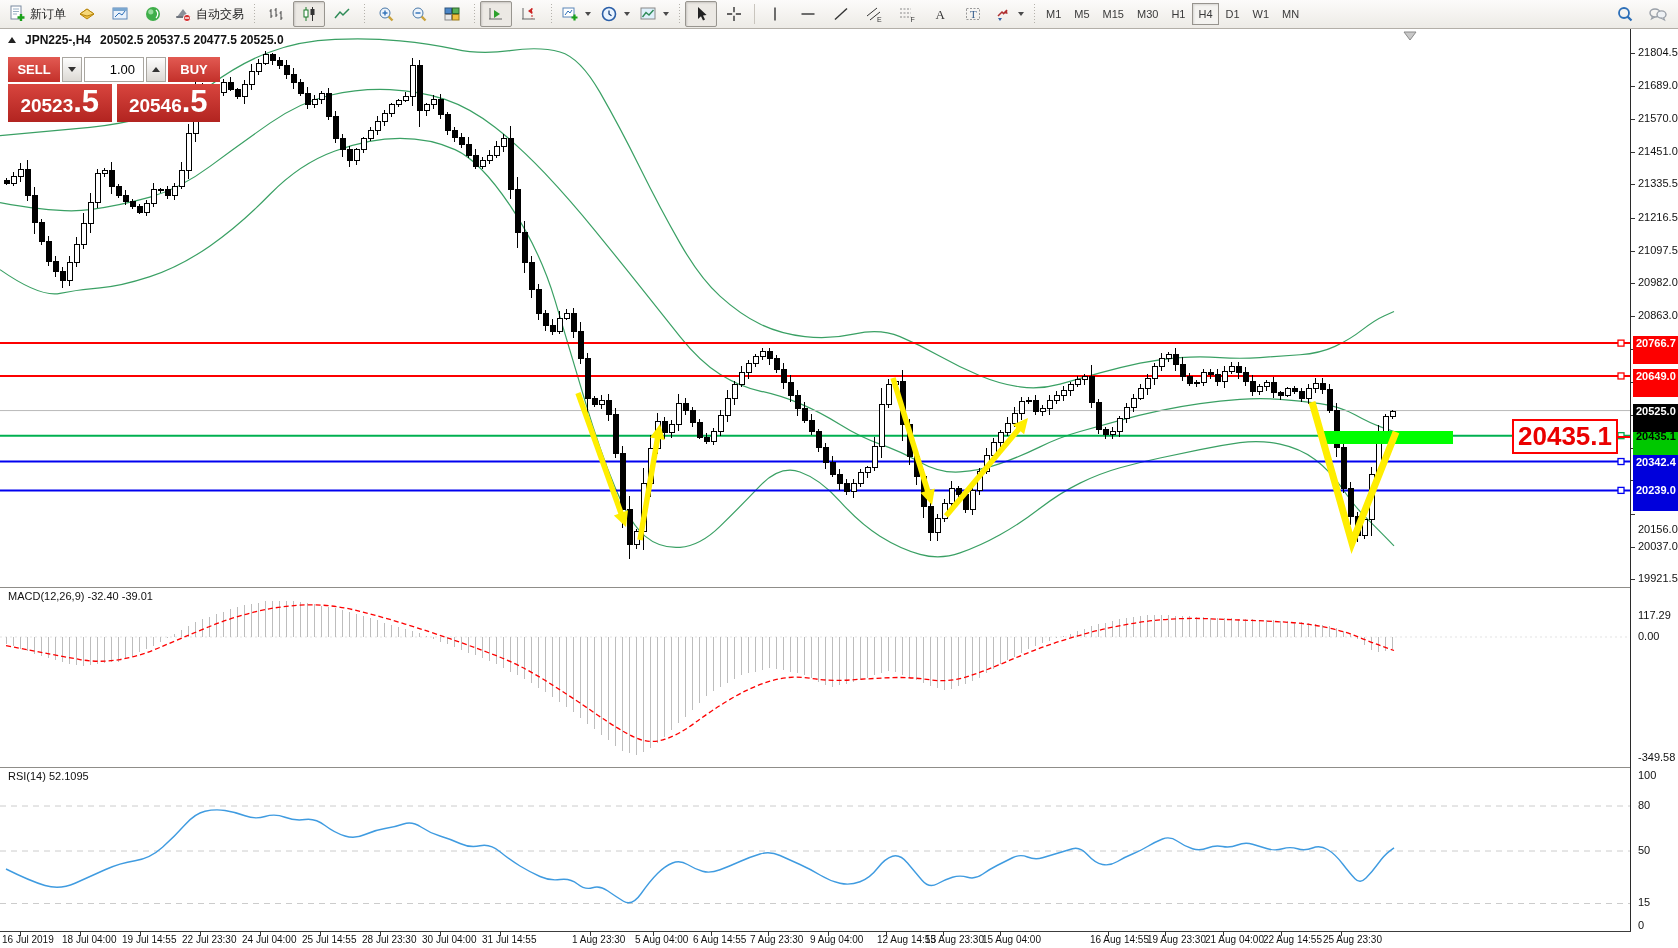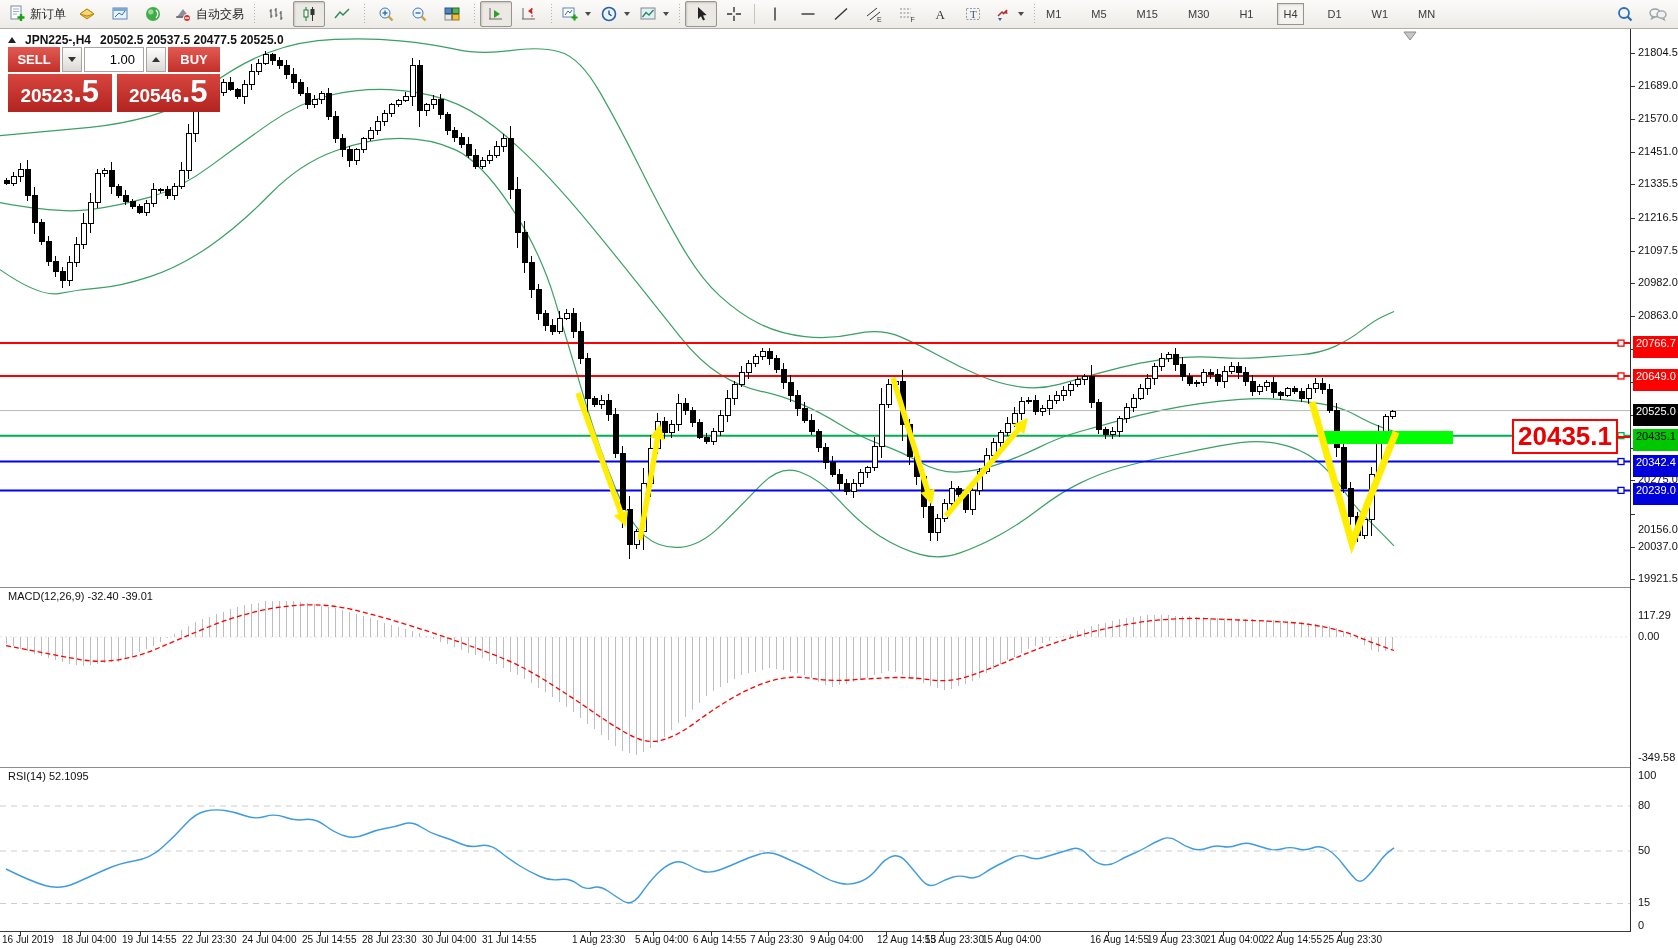--- a/index.html
+++ b/index.html
@@ -11,33 +11,33 @@
     background:linear-gradient(#fcfbfa,#edebe6);border-bottom:1px solid #b3afa8;
     display:flex;align-items:center;padding:0 4px;gap:1px;}
   .tbtn{height:24px;min-width:24px;display:flex;align-items:center;justify-content:center;gap:4px;
     padding:0 3px;border:1px solid transparent;border-radius:2px;color:#222;font-size:12px;white-space:nowrap;}
   .tbtn.pressed{border-color:#98958f;background:#ece9e4;box-shadow:inset 1px 1px 2px rgba(0,0,0,.15);}
   .grip{width:4px;height:20px;margin:0 3px;background-image:repeating-linear-gradient(to bottom,#b5b2ac 0 1px,transparent 1px 3px);background-repeat:no-repeat;background-position:center;background-size:1px 100%;}
   .sep{width:1px;height:20px;background:#c9c5be;margin:0 3px;}
   .caret{width:0;height:0;border-left:3px solid transparent;border-right:3px solid transparent;border-top:4px solid #4a4a4a;margin-left:2px;}
   .tf{font-size:11px;color:#3a3a3a;padding:0 5px;height:20px;display:flex;align-items:center;border:1px solid transparent;}
   .tf.active{border-color:#97948e;background:#f4f3f0;box-shadow:inset 1px 1px 2px rgba(0,0,0,.12);}
-  #tf-bar{display:flex;align-items:center;gap:18px;}
+  #tf-bar{display:flex;align-items:center;gap:1px;}
   .spacer{flex:1;}
 
   
   svg.canvas{position:absolute;left:0;background:transparent;}
   .panel-div{position:absolute;left:0;width:1631px;height:1px;background:#8f8d89;}
   #chart-title{position:absolute;left:8px;top:33px;font-size:12px;color:#111;display:flex;gap:9px;align-items:center;z-index:5;}
   .tri-up{width:0;height:0;border-left:4px solid transparent;border-right:4px solid transparent;border-bottom:6px solid #222;}
   #macd-label{position:absolute;left:8px;top:590px;font-size:11px;color:#111;z-index:5;}
   #rsi-label{position:absolute;left:8px;top:770px;font-size:11px;color:#111;z-index:5;}
 
   
-  #trade-panel{position:absolute;left:8px;top:47px;width:212px;z-index:6;}
+  #trade-panel{position:absolute;left:8px;top:57px;width:212px;z-index:6;}
   .tp-row1{display:flex;height:25px;gap:2px;}
   .btn-sell,.btn-buy{flex:0 0 52px;background:linear-gradient(#e25a52,#c3302a);color:#fff;font-weight:bold;font-size:13px;
     display:flex;align-items:center;justify-content:center;}
   .spin{flex:0 0 20px;background:linear-gradient(#fdfdfd,#dcd9d4);border:1px solid #a9a6a0;box-sizing:border-box;
     display:flex;align-items:center;justify-content:center;}
   .tri-dn-s{width:0;height:0;border-left:4px solid transparent;border-right:4px solid transparent;border-top:5px solid #333;}
   .tri-up-s{width:0;height:0;border-left:4px solid transparent;border-right:4px solid transparent;border-bottom:5px solid #333;}
   .vol{flex:1;border:1px solid #a9a6a0;font-size:13px;font-family:"Liberation Sans",sans-serif;text-align:right;padding:0 8px;box-sizing:border-box;min-width:0;}
   .tp-row2{display:flex;gap:5px;margin-top:2px;height:38px;}
   .px-box{flex:1;background:linear-gradient(#d8453e,#b22420);color:#fff;display:flex;align-items:baseline;justify-content:center;}
@@ -48,21 +48,21 @@
   #turn-text{position:absolute;left:1412px;top:512px;font-size:38px;font-weight:bold;color:#00d800;
     letter-spacing:3px;text-shadow:3px 3px 0 rgba(96,108,40,.85);white-space:nowrap;z-index:4;}
   #price-callout{position:absolute;left:1512px;top:419px;border:2px solid #fd0000;color:#ea0000;background:#fff;
     font-size:26px;font-weight:bold;padding:0 4px;line-height:31px;z-index:5;}
   #callout-line{position:absolute;left:1617px;top:436px;width:13px;height:2px;background:#fd0000;z-index:4;}
 
   
   #price-axis{position:absolute;left:1630px;top:29px;width:48px;height:902px;border-left:1px solid #2b2b2b;background:#fff;box-sizing:border-box;}
   .pa-label{position:absolute;left:7px;font-size:11px;color:#111;white-space:nowrap;}
   .pa-tick{position:absolute;left:0;width:4px;height:1px;background:#333;}
-  .pa-badge{position:absolute;left:2px;width:45px;height:22px;line-height:14px;font-size:11px;padding-left:3px;box-sizing:border-box;white-space:nowrap;}
+  .pa-badge{position:absolute;left:2px;width:45px;height:28px;line-height:14px;font-size:11px;padding-left:3px;box-sizing:border-box;white-space:nowrap;font-weight:bold;}
   #time-axis{position:absolute;left:0;top:931px;width:1631px;height:17px;border-top:1px solid #3c3c3c;background:#fff;}
   .ta-label{position:absolute;top:2px;font-size:10px;color:#111;white-space:nowrap;}
   .ta-tick{position:absolute;top:0;width:1px;height:4px;background:#333;}
 </style>
 </head>
 <body>
 
 <div id="page">
 
   <div id="toolbar">

